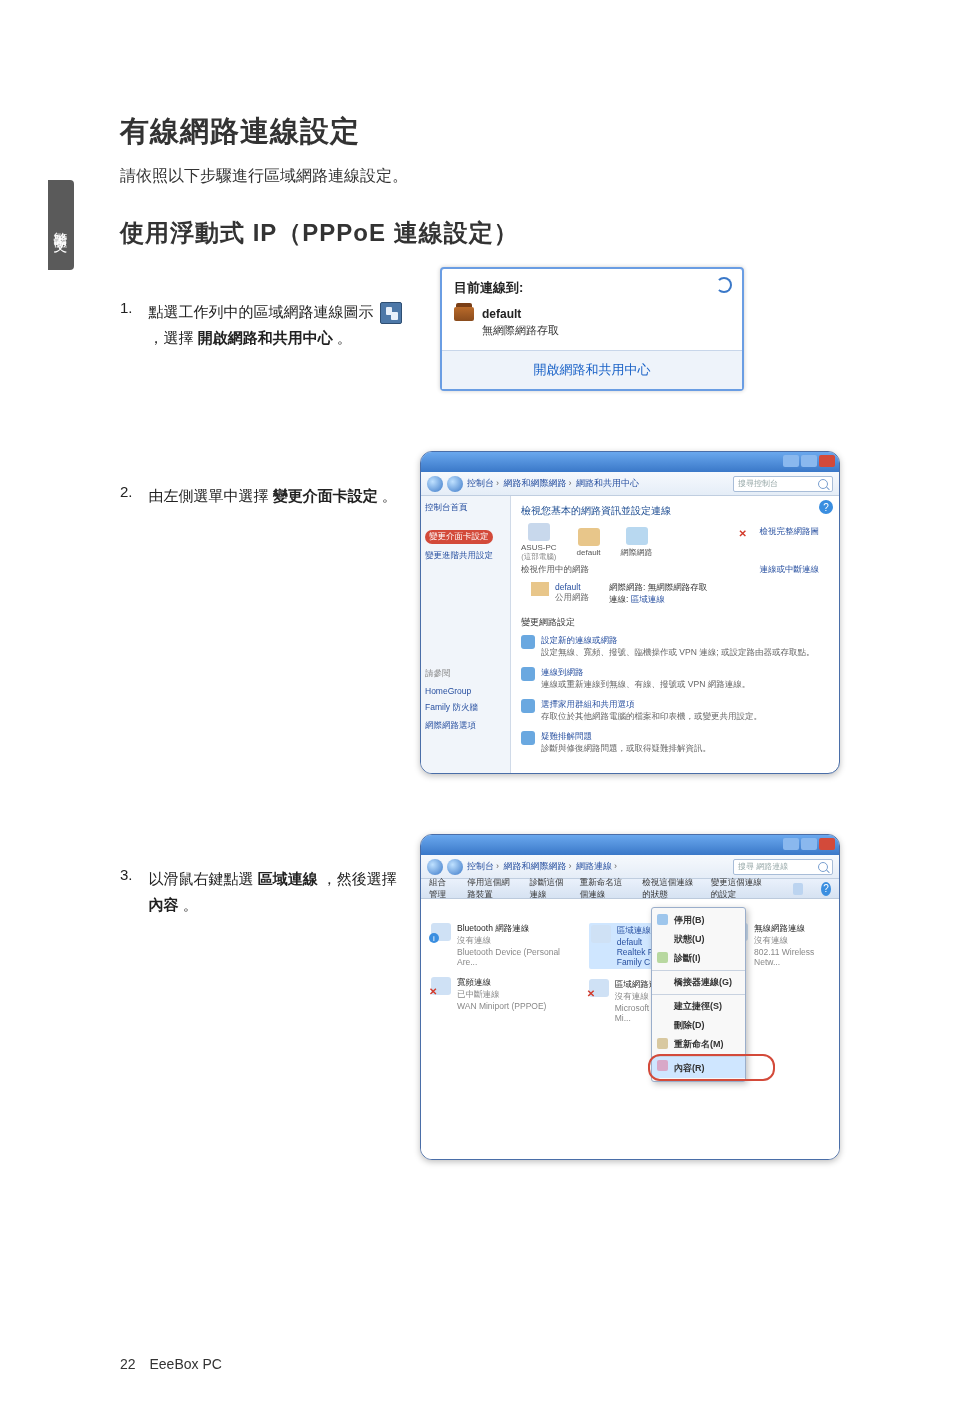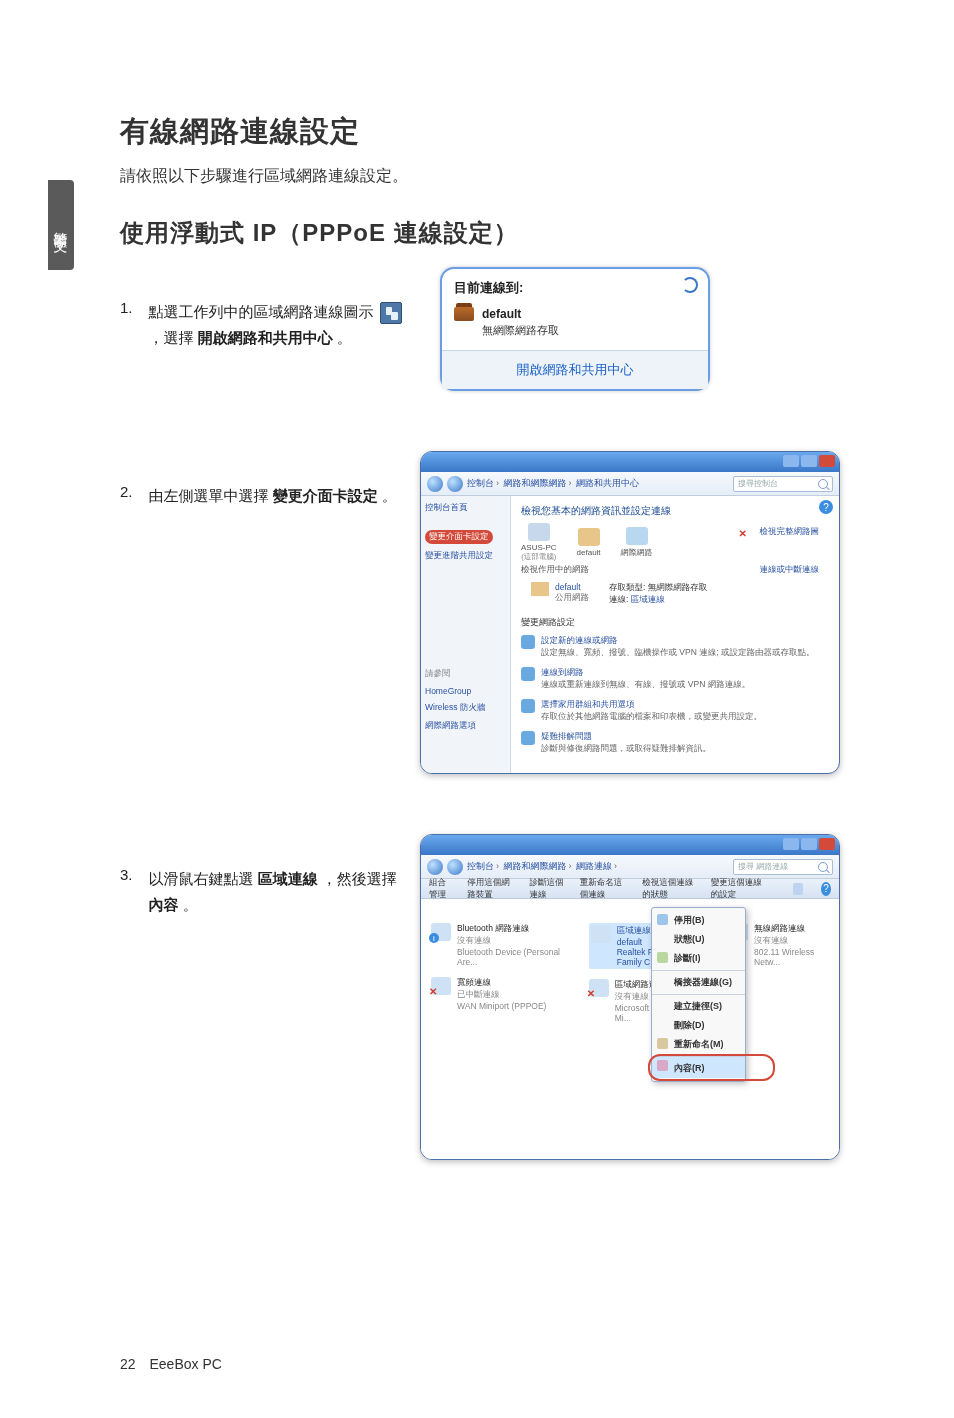--- a/index.html
+++ b/index.html
@@ -99,23 +99,23 @@
   .tray-icon::after {
     content: "";
     position: absolute;
     left: 10px; top: 9px;
     width: 7px; height: 8px;
     background: #e8f0fa;
     border-radius: 1px;
   }
   
   .popup {
-    width: 270px;
+    width: 304px;
     border: 2px solid #6a9de3;
-    border-radius: 14px;
+    border-radius: 4px;
     background: #fff;
     font-size: 12px;
     box-shadow: 0 0 4px rgba(0,0,0,0.2);
   }
   .popup-head {
     padding: 10px 12px 4px;
     font-weight: 700;
     font-size: 13px;
     position: relative;
   }
@@ -355,21 +355,21 @@
       </div>
       <div class="win-body" style="position:relative;">
         <div class="win-side">
           <div class="side-link">控制台首頁</div>
           <div style="height:10px;"></div>
           <div><span class="side-link sel">變更介面卡設定</span></div>
           <div class="side-link">變更進階共用設定</div>
           <div style="height:100px;"></div>
           <div class="side-link muted">請參閱</div>
           <div class="side-link">HomeGroup</div>
-          <div class="side-link">Wireless 防火牆</div>
+          <div class="side-link">Family 防火牆</div>
           <div class="side-link">網際網路選項</div>
         </div>
         <div class="win-main">
           <span class="help-ico" style="position:absolute;right:6px;top:4px;">?</span>
           <div class="head1">檢視您基本的網路資訊並設定連線</div>
           <div class="netrow" style="height:32px;">
             <div style="text-align:center;">
               <span class="pc-ico"></span>
               <div>ASUS-PC</div>
               <div style="color:#888;font-size:7.5px;">(這部電腦)</div>
@@ -391,21 +391,21 @@
           </div>
           <div style="display:flex;gap:20px;margin:6px 0 6px 10px;font-size:8.5px;">
             <div style="display:flex;gap:6px;">
               <span class="house-ico" style="width:18px;height:14px;"></span>
               <div>
                 <div style="color:#2850a0;">default</div>
                 <div style="color:#666;">公用網路</div>
               </div>
             </div>
             <div>
-              <div><span class="lbl">存取類型:</span> <span>無網際網路存取</span></div>
+              <div><span class="lbl">網際網路:</span> <span>無網際網路存取</span></div>
               <div><span class="lbl">連線:</span> <span style="color:#2850a0;">區域連線</span></div>
             </div>
           </div>
           <div class="section-title">變更網路設定</div>
           <div class="entry">
             <span class="ico"></span>
             <div>
                 <div class="t">設定新的連線或網路</div>
                 <div class="d">設定無線、寬頻、撥號、臨機操作或 VPN 連線; 或設定路由器或存取點。</div>
               </div>

